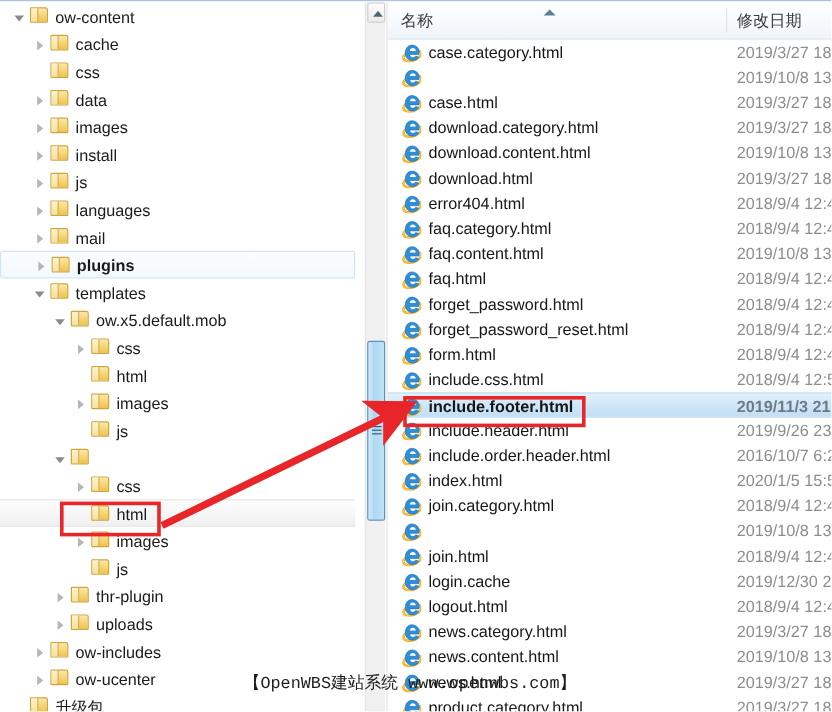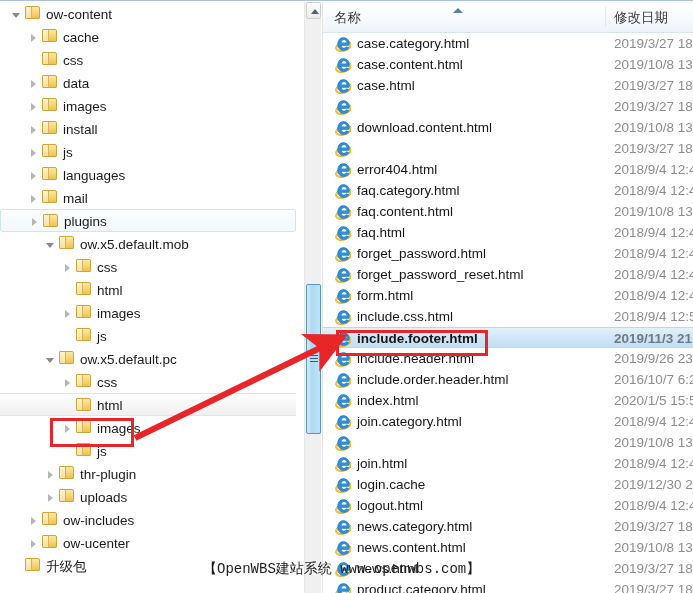--- a/index.html
+++ b/index.html
@@ -41,20 +41,21 @@
     box-sizing: border-box;
     padding-left: 0;
   }
   .tree-row.hover {
     background: linear-gradient(to bottom, #fbfdff 0%, #f2f8fd 100%);
     border: 1px solid #cfe5f7;
     border-radius: 2px;
     height: 23px;
     line-height: 21px;
     margin-right: 8px;
+    font-weight: bold;
   }
   .tree-row.sel-soft {
     background: linear-gradient(to bottom, #fdfdfd 0%, #f0f0f0 100%);
     border-top: 1px solid #e4e4e4;
     border-bottom: 1px solid #e4e4e4;
     line-height: 21px;
     margin-right: 8px;
   }
   .expander {
     display: inline-block;
@@ -303,26 +304,27 @@
       <div class="tree-row"><span style="display: inline-block; width: 10px;"></span><span class="expander expanded"><span class="tri"></span></span><span class="folder-ico"><span class="back"></span><span class="flap"></span></span><span class="tree-label">ow-content</span></div>
       <div class="tree-row"><span style="display: inline-block; width: 27px;"></span><span class="expander collapsed"><span class="tri"></span></span><span class="folder-ico"><span class="back"></span><span class="flap"></span></span><span class="tree-label">cache</span></div>
       <div class="tree-row"><span style="display: inline-block; width: 27px;"></span><span class="expander none"></span><span class="folder-ico"><span class="back"></span><span class="flap"></span></span><span class="tree-label">css</span></div>
       <div class="tree-row"><span style="display: inline-block; width: 27px;"></span><span class="expander collapsed"><span class="tri"></span></span><span class="folder-ico"><span class="back"></span><span class="flap"></span></span><span class="tree-label">data</span></div>
       <div class="tree-row"><span style="display: inline-block; width: 27px;"></span><span class="expander collapsed"><span class="tri"></span></span><span class="folder-ico"><span class="back"></span><span class="flap"></span></span><span class="tree-label">images</span></div>
       <div class="tree-row"><span style="display: inline-block; width: 27px;"></span><span class="expander collapsed"><span class="tri"></span></span><span class="folder-ico"><span class="back"></span><span class="flap"></span></span><span class="tree-label">install</span></div>
       <div class="tree-row"><span style="display: inline-block; width: 27px;"></span><span class="expander collapsed"><span class="tri"></span></span><span class="folder-ico"><span class="back"></span><span class="flap"></span></span><span class="tree-label">js</span></div>
       <div class="tree-row"><span style="display: inline-block; width: 27px;"></span><span class="expander collapsed"><span class="tri"></span></span><span class="folder-ico"><span class="back"></span><span class="flap"></span></span><span class="tree-label">languages</span></div>
       <div class="tree-row"><span style="display: inline-block; width: 27px;"></span><span class="expander collapsed"><span class="tri"></span></span><span class="folder-ico"><span class="back"></span><span class="flap"></span></span><span class="tree-label">mail</span></div>
       <div class="tree-row hover"><span style="display: inline-block; width: 27px;"></span><span class="expander collapsed"><span class="tri"></span></span><span class="folder-ico"><span class="back"></span><span class="flap"></span></span><span class="tree-label">plugins</span></div>
+      <div class="tree-row"><span style="display: inline-block; width: 27px;"></span><span class="expander expanded"><span class="tri"></span></span><span class="folder-ico"><span class="back"></span><span class="flap"></span></span><span class="tree-label">templates</span></div>
       <div class="tree-row"><span style="display: inline-block; width: 44px;"></span><span class="expander expanded"><span class="tri"></span></span><span class="folder-ico"><span class="back"></span><span class="flap"></span></span><span class="tree-label">ow.x5.default.mob</span></div>
       <div class="tree-row"><span style="display: inline-block; width: 61px;"></span><span class="expander collapsed"><span class="tri"></span></span><span class="folder-ico"><span class="back"></span><span class="flap"></span></span><span class="tree-label">css</span></div>
       <div class="tree-row"><span style="display: inline-block; width: 61px;"></span><span class="expander none"></span><span class="folder-ico"><span class="back"></span><span class="flap"></span></span><span class="tree-label">html</span></div>
       <div class="tree-row"><span style="display: inline-block; width: 61px;"></span><span class="expander collapsed"><span class="tri"></span></span><span class="folder-ico"><span class="back"></span><span class="flap"></span></span><span class="tree-label">images</span></div>
       <div class="tree-row"><span style="display: inline-block; width: 61px;"></span><span class="expander none"></span><span class="folder-ico"><span class="back"></span><span class="flap"></span></span><span class="tree-label">js</span></div>
-      <div class="tree-row"><span style="display: inline-block; width: 44px;"></span><span class="expander expanded"><span class="tri"></span></span><span class="folder-ico"><span class="back"></span><span class="flap"></span></span><span class="tree-label">ow.x5.default.pc</span></div>
+      <div class="tree-row"><span style="display: inline-block; width: 44px;"></span><span class="expander expanded"><span class="tri"></span></span><span class="folder-ico"><span class="back"></span><span class="flap"></span></span></div>
       <div class="tree-row"><span style="display: inline-block; width: 61px;"></span><span class="expander collapsed"><span class="tri"></span></span><span class="folder-ico"><span class="back"></span><span class="flap"></span></span><span class="tree-label">css</span></div>
       <div class="tree-row sel-soft"><span style="display: inline-block; width: 61px;"></span><span class="expander none"></span><span class="folder-ico"><span class="back"></span><span class="flap"></span></span><span class="tree-label">html</span></div>
       <div class="tree-row"><span style="display: inline-block; width: 61px;"></span><span class="expander collapsed"><span class="tri"></span></span><span class="folder-ico"><span class="back"></span><span class="flap"></span></span><span class="tree-label">images</span></div>
       <div class="tree-row"><span style="display: inline-block; width: 61px;"></span><span class="expander none"></span><span class="folder-ico"><span class="back"></span><span class="flap"></span></span><span class="tree-label">js</span></div>
       <div class="tree-row"><span style="display: inline-block; width: 44px;"></span><span class="expander collapsed"><span class="tri"></span></span><span class="folder-ico"><span class="back"></span><span class="flap"></span></span><span class="tree-label">thr-plugin</span></div>
       <div class="tree-row"><span style="display: inline-block; width: 44px;"></span><span class="expander collapsed"><span class="tri"></span></span><span class="folder-ico"><span class="back"></span><span class="flap"></span></span><span class="tree-label">uploads</span></div>
       <div class="tree-row"><span style="display: inline-block; width: 27px;"></span><span class="expander collapsed"><span class="tri"></span></span><span class="folder-ico"><span class="back"></span><span class="flap"></span></span><span class="tree-label">ow-includes</span></div>
       <div class="tree-row"><span style="display: inline-block; width: 27px;"></span><span class="expander collapsed"><span class="tri"></span></span><span class="folder-ico"><span class="back"></span><span class="flap"></span></span><span class="tree-label">ow-ucenter</span></div>
       <div class="tree-row"><span style="display: inline-block; width: 10px;"></span><span class="expander none"></span><span class="folder-ico"><span class="back"></span><span class="flap"></span></span><span class="tree-label">升级包</span></div>
     </div>
@@ -360,21 +362,20 @@
           <span class="fdate">2019/3/27 18:20</span>
         </div>
         <div class="file-row">
           <span class="ie-ico"><svg viewBox="0 0 16 16" width="16" height="16">
               <ellipse cx="8.6" cy="10.4" rx="7.6" ry="4.1" fill="none" stroke="#f2a71b" stroke-width="2.1" transform="rotate(-18 8.6 10.4)"></ellipse>
               <ellipse cx="8.6" cy="10.4" rx="7.6" ry="4.1" fill="none" stroke="#f7cc4e" stroke-width="0.9" transform="rotate(-18 8.6 10.4)"></ellipse>
               <path d="M8.2 1.6c3.5 0 6.2 2.6 6.2 5.9 0 0.7-0.1 1.3-0.3 1.9H6.4c0.1 1.6 1.2 2.7 2.6 2.7 1 0 1.9-0.5 2.4-1.4l2.5 0.9c-0.9 1.8-2.7 2.9-5 2.9-3.5 0-6.2-2.6-6.2-6.1S4.7 1.6 8.2 1.6z" fill="#2f8ed6"></path>
               <path d="M8.2 1.6c3.5 0 6.2 2.6 6.2 5.9 0 0.7-0.1 1.3-0.3 1.9H6.4c0.1 1.6 1.2 2.7 2.6 2.7 1 0 1.9-0.5 2.4-1.4l2.5 0.9c-0.9 1.8-2.7 2.9-5 2.9-3.5 0-6.2-2.6-6.2-6.1S4.7 1.6 8.2 1.6z" fill="none" stroke="#1b6fb3" stroke-width="0.5"></path>
               <path d="M6.5 6.4h5c-0.2-1.4-1.2-2.3-2.5-2.3S6.7 5 6.5 6.4z" fill="#ffffff"></path>
             </svg></span>
-          <span class="fname">case.content.html</span>
           <span class="fdate">2019/10/8 13:36</span>
         </div>
         <div class="file-row">
           <span class="ie-ico"><svg viewBox="0 0 16 16" width="16" height="16">
               <ellipse cx="8.6" cy="10.4" rx="7.6" ry="4.1" fill="none" stroke="#f2a71b" stroke-width="2.1" transform="rotate(-18 8.6 10.4)"></ellipse>
               <ellipse cx="8.6" cy="10.4" rx="7.6" ry="4.1" fill="none" stroke="#f7cc4e" stroke-width="0.9" transform="rotate(-18 8.6 10.4)"></ellipse>
               <path d="M8.2 1.6c3.5 0 6.2 2.6 6.2 5.9 0 0.7-0.1 1.3-0.3 1.9H6.4c0.1 1.6 1.2 2.7 2.6 2.7 1 0 1.9-0.5 2.4-1.4l2.5 0.9c-0.9 1.8-2.7 2.9-5 2.9-3.5 0-6.2-2.6-6.2-6.1S4.7 1.6 8.2 1.6z" fill="#2f8ed6"></path>
               <path d="M8.2 1.6c3.5 0 6.2 2.6 6.2 5.9 0 0.7-0.1 1.3-0.3 1.9H6.4c0.1 1.6 1.2 2.7 2.6 2.7 1 0 1.9-0.5 2.4-1.4l2.5 0.9c-0.9 1.8-2.7 2.9-5 2.9-3.5 0-6.2-2.6-6.2-6.1S4.7 1.6 8.2 1.6z" fill="none" stroke="#1b6fb3" stroke-width="0.5"></path>
               <path d="M6.5 6.4h5c-0.2-1.4-1.2-2.3-2.5-2.3S6.7 5 6.5 6.4z" fill="#ffffff"></path>
             </svg></span>
@@ -382,20 +383,21 @@
           <span class="fdate">2019/3/27 18:20</span>
         </div>
         <div class="file-row">
           <span class="ie-ico"><svg viewBox="0 0 16 16" width="16" height="16">
               <ellipse cx="8.6" cy="10.4" rx="7.6" ry="4.1" fill="none" stroke="#f2a71b" stroke-width="2.1" transform="rotate(-18 8.6 10.4)"></ellipse>
               <ellipse cx="8.6" cy="10.4" rx="7.6" ry="4.1" fill="none" stroke="#f7cc4e" stroke-width="0.9" transform="rotate(-18 8.6 10.4)"></ellipse>
               <path d="M8.2 1.6c3.5 0 6.2 2.6 6.2 5.9 0 0.7-0.1 1.3-0.3 1.9H6.4c0.1 1.6 1.2 2.7 2.6 2.7 1 0 1.9-0.5 2.4-1.4l2.5 0.9c-0.9 1.8-2.7 2.9-5 2.9-3.5 0-6.2-2.6-6.2-6.1S4.7 1.6 8.2 1.6z" fill="#2f8ed6"></path>
               <path d="M8.2 1.6c3.5 0 6.2 2.6 6.2 5.9 0 0.7-0.1 1.3-0.3 1.9H6.4c0.1 1.6 1.2 2.7 2.6 2.7 1 0 1.9-0.5 2.4-1.4l2.5 0.9c-0.9 1.8-2.7 2.9-5 2.9-3.5 0-6.2-2.6-6.2-6.1S4.7 1.6 8.2 1.6z" fill="none" stroke="#1b6fb3" stroke-width="0.5"></path>
               <path d="M6.5 6.4h5c-0.2-1.4-1.2-2.3-2.5-2.3S6.7 5 6.5 6.4z" fill="#ffffff"></path>
             </svg></span>
+          <span class="fname">download.category.html</span>
           <span class="fdate">2019/3/27 18:16</span>
         </div>
         <div class="file-row">
           <span class="ie-ico"><svg viewBox="0 0 16 16" width="16" height="16">
               <ellipse cx="8.6" cy="10.4" rx="7.6" ry="4.1" fill="none" stroke="#f2a71b" stroke-width="2.1" transform="rotate(-18 8.6 10.4)"></ellipse>
               <ellipse cx="8.6" cy="10.4" rx="7.6" ry="4.1" fill="none" stroke="#f7cc4e" stroke-width="0.9" transform="rotate(-18 8.6 10.4)"></ellipse>
               <path d="M8.2 1.6c3.5 0 6.2 2.6 6.2 5.9 0 0.7-0.1 1.3-0.3 1.9H6.4c0.1 1.6 1.2 2.7 2.6 2.7 1 0 1.9-0.5 2.4-1.4l2.5 0.9c-0.9 1.8-2.7 2.9-5 2.9-3.5 0-6.2-2.6-6.2-6.1S4.7 1.6 8.2 1.6z" fill="#2f8ed6"></path>
               <path d="M8.2 1.6c3.5 0 6.2 2.6 6.2 5.9 0 0.7-0.1 1.3-0.3 1.9H6.4c0.1 1.6 1.2 2.7 2.6 2.7 1 0 1.9-0.5 2.4-1.4l2.5 0.9c-0.9 1.8-2.7 2.9-5 2.9-3.5 0-6.2-2.6-6.2-6.1S4.7 1.6 8.2 1.6z" fill="none" stroke="#1b6fb3" stroke-width="0.5"></path>
               <path d="M6.5 6.4h5c-0.2-1.4-1.2-2.3-2.5-2.3S6.7 5 6.5 6.4z" fill="#ffffff"></path>
             </svg></span>
@@ -403,20 +405,21 @@
           <span class="fdate">2019/10/8 13:36</span>
         </div>
         <div class="file-row">
           <span class="ie-ico"><svg viewBox="0 0 16 16" width="16" height="16">
               <ellipse cx="8.6" cy="10.4" rx="7.6" ry="4.1" fill="none" stroke="#f2a71b" stroke-width="2.1" transform="rotate(-18 8.6 10.4)"></ellipse>
               <ellipse cx="8.6" cy="10.4" rx="7.6" ry="4.1" fill="none" stroke="#f7cc4e" stroke-width="0.9" transform="rotate(-18 8.6 10.4)"></ellipse>
               <path d="M8.2 1.6c3.5 0 6.2 2.6 6.2 5.9 0 0.7-0.1 1.3-0.3 1.9H6.4c0.1 1.6 1.2 2.7 2.6 2.7 1 0 1.9-0.5 2.4-1.4l2.5 0.9c-0.9 1.8-2.7 2.9-5 2.9-3.5 0-6.2-2.6-6.2-6.1S4.7 1.6 8.2 1.6z" fill="#2f8ed6"></path>
               <path d="M8.2 1.6c3.5 0 6.2 2.6 6.2 5.9 0 0.7-0.1 1.3-0.3 1.9H6.4c0.1 1.6 1.2 2.7 2.6 2.7 1 0 1.9-0.5 2.4-1.4l2.5 0.9c-0.9 1.8-2.7 2.9-5 2.9-3.5 0-6.2-2.6-6.2-6.1S4.7 1.6 8.2 1.6z" fill="none" stroke="#1b6fb3" stroke-width="0.5"></path>
               <path d="M6.5 6.4h5c-0.2-1.4-1.2-2.3-2.5-2.3S6.7 5 6.5 6.4z" fill="#ffffff"></path>
             </svg></span>
+          <span class="fname">download.html</span>
           <span class="fdate">2019/3/27 18:16</span>
         </div>
         <div class="file-row">
           <span class="ie-ico"><svg viewBox="0 0 16 16" width="16" height="16">
               <ellipse cx="8.6" cy="10.4" rx="7.6" ry="4.1" fill="none" stroke="#f2a71b" stroke-width="2.1" transform="rotate(-18 8.6 10.4)"></ellipse>
               <ellipse cx="8.6" cy="10.4" rx="7.6" ry="4.1" fill="none" stroke="#f7cc4e" stroke-width="0.9" transform="rotate(-18 8.6 10.4)"></ellipse>
               <path d="M8.2 1.6c3.5 0 6.2 2.6 6.2 5.9 0 0.7-0.1 1.3-0.3 1.9H6.4c0.1 1.6 1.2 2.7 2.6 2.7 1 0 1.9-0.5 2.4-1.4l2.5 0.9c-0.9 1.8-2.7 2.9-5 2.9-3.5 0-6.2-2.6-6.2-6.1S4.7 1.6 8.2 1.6z" fill="#2f8ed6"></path>
               <path d="M8.2 1.6c3.5 0 6.2 2.6 6.2 5.9 0 0.7-0.1 1.3-0.3 1.9H6.4c0.1 1.6 1.2 2.7 2.6 2.7 1 0 1.9-0.5 2.4-1.4l2.5 0.9c-0.9 1.8-2.7 2.9-5 2.9-3.5 0-6.2-2.6-6.2-6.1S4.7 1.6 8.2 1.6z" fill="none" stroke="#1b6fb3" stroke-width="0.5"></path>
               <path d="M6.5 6.4h5c-0.2-1.4-1.2-2.3-2.5-2.3S6.7 5 6.5 6.4z" fill="#ffffff"></path>
             </svg></span>

